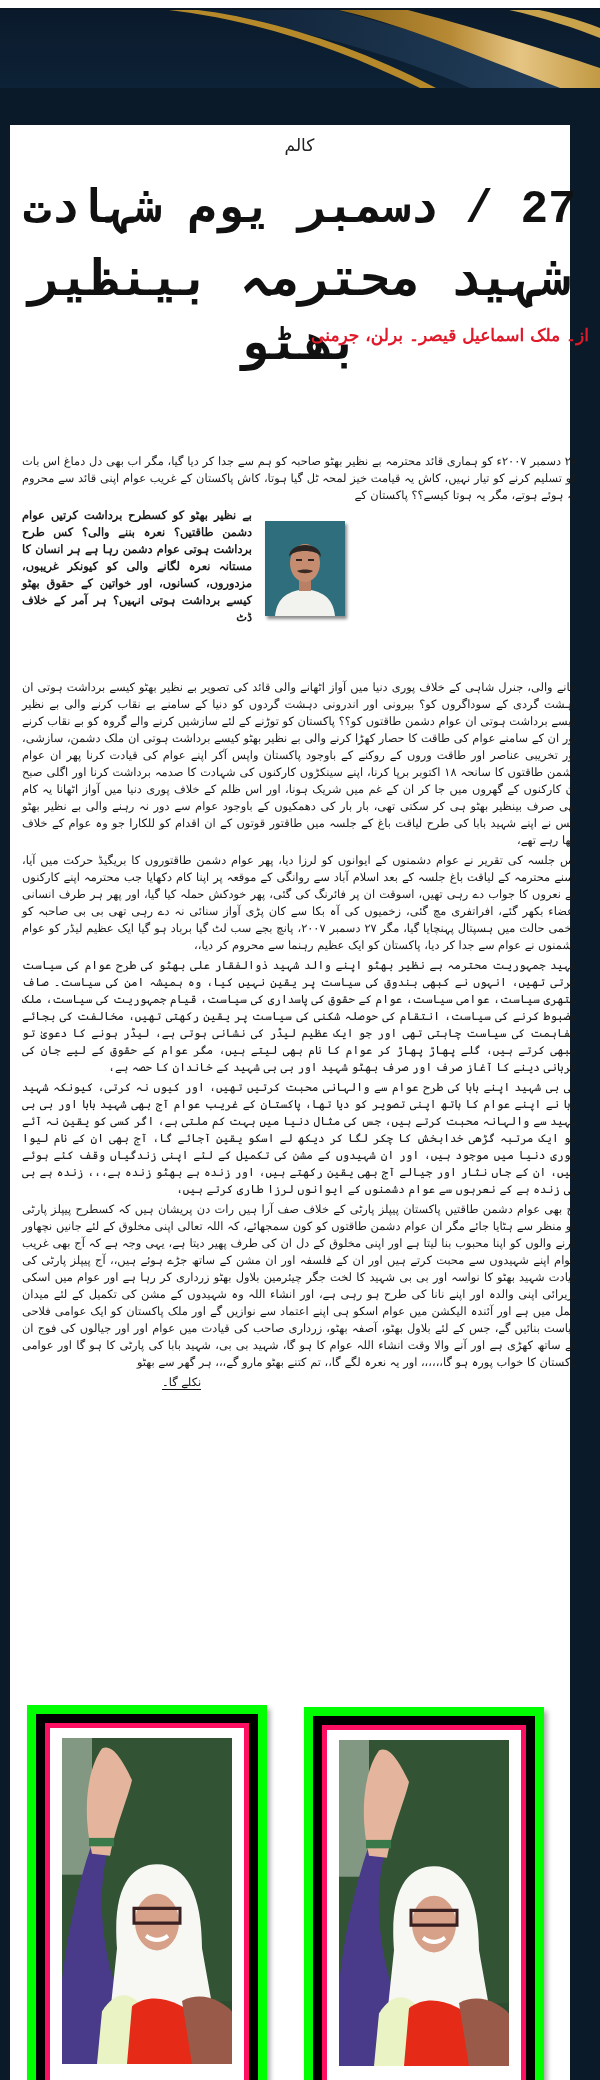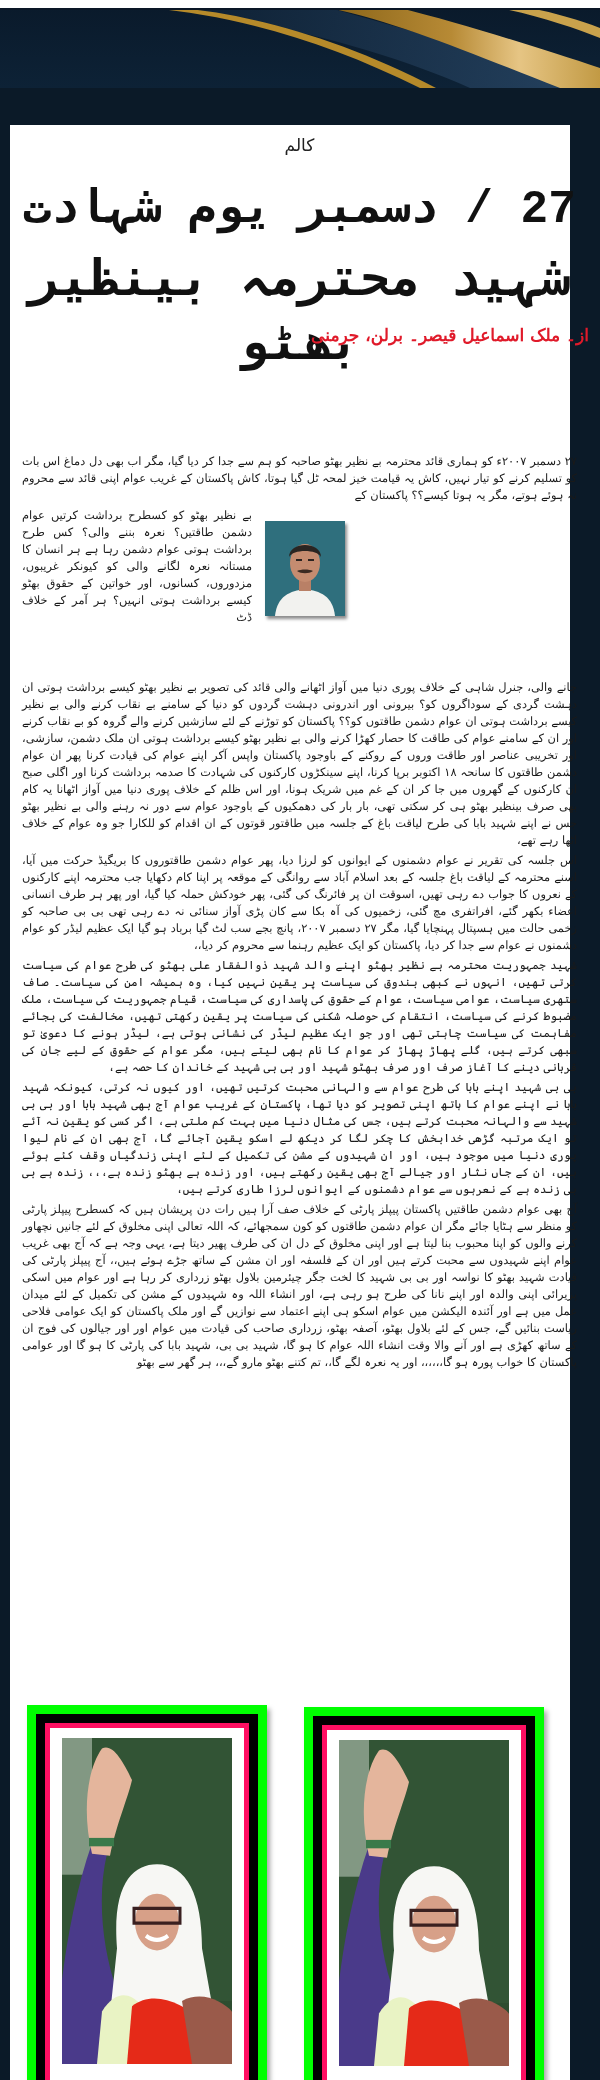--- a/index.html
+++ b/index.html
@@ -47,21 +47,21 @@
     position:absolute; left:12px; width:555px; top:328px;
     direction:rtl; text-align:justify;
     font-family:"DejaVu Serif", serif; font-size:11.4px; line-height:17px; color:#1a1a1a;
   }
   .body p { margin:0 0 3px 0; text-align-last:right; }
   .wrap-block { position:relative; height:172px; }
   .col-right, .col-left {
     position:absolute; top:0; width:230px; text-align:justify; text-align-last:justify;
   }
   .col-right { right:0; }
-  .col-left { left:0; }
+  .col-left { left:0;font-weight:bold; }
   .portrait {
     position:absolute; left:243px; top:14px; width:80px; height:95px;
     background:#2f6d7a; box-shadow:2px 3px 3px rgba(0,0,0,0.45);
     overflow:hidden;
   }
   .photos {
     position:absolute; top:1580px; left:0; width:579px; height:400px;
   }
   .frame {
     position:absolute; width:240px; height:402px;
@@ -123,20 +123,21 @@
           <rect x="43" y="38" width="6" height="2" fill="#2c2320"></rect>
         </svg>
       </div>
       <div class="col-left">بے نظیر بھٹو کو کسطرح برداشت کرتیں عوام دشمن طاقتیں؟ نعرہ بننے والی؟ کس طرح برداشت ہوتی عوام دشمن رہا ہے ہر انسان کا مستانہ نعرہ لگانے والی کو کیونکر غریبوں، مزدوروں، کسانوں، اور خواتین کے حقوق بھٹو کیسے برداشت ہوتی انہیں؟ ہر آمر کے خلاف ڈٹ</div>
     </div>
     <p>جانے والی، جنرل شاہی کے خلاف پوری دنیا میں آواز اٹھانے والی قائد کی تصویر بے نظیر بھٹو کیسے برداشت ہوتی ان دہشت گردی کے سوداگروں کو؟ بیرونی اور اندرونی دہشت گردوں کو دنیا کے سامنے بے نقاب کرنے والی بے نظیر کیسے برداشت ہوتی ان عوام دشمن طاقتوں کو؟؟ پاکستان کو توڑنے کے لئے سازشیں کرنے والے گروہ کو بے نقاب کرنے اور ان کے سامنے عوام کی طاقت کا حصار کھڑا کرنے والی بے نظیر بھٹو کیسے برداشت ہوتی ان ملک دشمن، سازشی، اور تخریبی عناصر اور طاقت وروں کے روکنے کے باوجود پاکستان واپس آکر اپنے عوام کی قیادت کرنا پھر ان عوام دشمن طاقتوں کا سانحہ ۱۸ اکتوبر برپا کرنا، اپنے سینکڑوں کارکنوں کی شہادت کا صدمہ برداشت کرنا اور اگلی صبح ان کارکنوں کے گھروں میں جا کر ان کے غم میں شریک ہونا، اور اس ظلم کے خلاف پوری دنیا میں آواز اٹھانا یہ کام بھی صرف بینظیر بھٹو ہی کر سکتی تھی، بار بار کی دھمکیوں کے باوجود عوام سے دور نہ رہنے والی بے نظیر بھٹو جس نے اپنے شہید بابا کی طرح لیاقت باغ کے جلسہ میں طاقتور قوتوں کے ان اقدام کو للکارا جو وہ عوام کے خلاف اٹھا رہے تھے،</p>
     <p>اس جلسہ کی تقریر نے عوام دشمنوں کے ایوانوں کو لرزا دیا، پھر عوام دشمن طاقتوروں کا بریگیڈ حرکت میں آیا، اسنے محترمہ کے لیاقت باغ جلسہ کے بعد اسلام آباد سے روانگی کے موقعہ پر اپنا کام دکھایا جب محترمہ اپنے کارکنوں کے نعروں کا جواب دے رہی تھیں، اسوقت ان پر فائرنگ کی گئی، پھر خودکش حملہ کیا گیا، اور پھر ہر طرف انسانی اعضاء بکھر گئے، افراتفری مچ گئی، زخمیوں کی آہ بکا سے کان پڑی آواز سنائی نہ دے رہی تھی بی بی صاحبہ کو زخمی حالت میں ہسپتال پہنچایا گیا، مگر ۲۷ دسمبر ۲۰۰۷، پانچ بجے سب لٹ گیا برباد ہو گیا ایک عظیم لیڈر کو عوام دشمنوں نے عوام سے جدا کر دیا، پاکستان کو ایک عظیم رہنما سے محروم کر دیا،،</p>
     <p>شہید جمہوریت محترمہ بے نظیر بھٹو اپنے والد شہید ذوالفقار علی بھٹو کی طرح عوام کی سیاست کرتی تھیں، انہوں نے کبھی بندوق کی سیاست پر یقین نہیں کیا، وہ ہمیشہ امن کی سیاست۔ صاف ستھری سیاست، عوامی سیاست، عوام کے حقوق کی پاسداری کی سیاست، قیام جمہوریت کی سیاست، ملک مضبوط کرنے کی سیاست، انتقام کی حوصلہ شکنی کی سیاست پر یقین رکھتی تھیں، مخالفت کی بجائے مفاہمت کی سیاست چاہتی تھی اور جو ایک عظیم لیڈر کی نشانی ہوتی ہے، لیڈر ہونے کا دعویٰ تو سبھی کرتے ہیں، گلے پھاڑ پھاڑ کر عوام کا نام بھی لیتے ہیں، مگر عوام کے حقوق کے لیے جان کی قربانی دینے کا آغاز صرف اور صرف بھٹو شہید اور بی بی شہید کے خاندان کا حصہ ہے،</p>
     <p>بی بی شہید اپنے بابا کی طرح عوام سے والہانی محبت کرتیں تھیں، اور کیوں نہ کرتی، کیونکہ شہید بابا نے اپنے عوام کا ہاتھ اپنی تصویر کو دیا تھا، پاکستان کے غریب عوام آج بھی شہید بابا اور بی بی شہید سے والہانہ محبت کرتے ہیں، جس کی مثال دنیا میں بہت کم ملتی ہے، اگر کسی کو یقین نہ آئے تو ایک مرتبہ گڑھی خدابخش کا چکر لگا کر دیکھ لے اسکو یقین آجائے گا، آج بھی ان کے نام لیوا پوری دنیا میں موجود ہیں، اور ان شہیدوں کے مشن کی تکمیل کے لئے اپنی زندگیاں وقف کئے ہوئے ہیں، ان کے جاں نثار اور جیالے آج بھی یقین رکھتے ہیں، اور زندہ ہے بھٹو زندہ ہے،،، زندہ ہے بی بی زندہ ہے کے نعرہوں سے عوام دشمنوں کے ایوانوں لرزا طاری کرتے ہیں،</p>
     <p>آج بھی عوام دشمن طاقتیں پاکستان پیپلز پارٹی کے خلاف صف آرا ہیں رات دن پریشان ہیں کہ کسطرح پیپلز پارٹی کو منظر سے ہٹایا جائے مگر ان عوام دشمن طاقتوں کو کون سمجھائے، کہ اللہ تعالی اپنی مخلوق کے لئے جانیں نچھاور کرنے والوں کو اپنا محبوب بنا لیتا ہے اور اپنی مخلوق کے دل ان کی طرف پھیر دیتا ہے، یہی وجہ ہے کہ آج بھی غریب عوام اپنے شہیدوں سے محبت کرتے ہیں اور ان کے فلسفہ اور ان مشن کے ساتھ جڑے ہوئے ہیں،، آج پیپلز پارٹی کی قیادت شہید بھٹو کا نواسہ اور بی بی شہید کا لخت جگر چیئرمین بلاول بھٹو زرداری کر رہا ہے اور عوام میں اسکی پزیرائی اپنی والدہ اور اپنے نانا کی طرح ہو رہی ہے، اور انشاء اللہ وہ شہیدوں کے مشن کی تکمیل کے لئے میدان عمل میں ہے اور آئندہ الیکشن میں عوام اسکو ہی اپنے اعتماد سے نوازیں گے اور ملک پاکستان کو ایک عوامی فلاحی ریاست بنائیں گے، جس کے لئے بلاول بھٹو، آصفہ بھٹو، زرداری صاحب کی قیادت میں عوام اور اور جیالوں کی فوج ان کے ساتھ کھڑی ہے اور آنے والا وقت انشاء اللہ عوام کا ہو گا، شہید بی بی، شہید بابا کی پارٹی کا ہو گا اور عوامی پاکستان کا خواب پورہ ہو گا،،،،،، اور یہ نعرہ لگے گا،، تم کتنے بھٹو مارو گے،،، ہر گھر سے بھٹو</p>
+    <p class="closing" style="text-align: left; text-align-last: left; padding-left: 140px;"><span style="border-bottom: 1px solid rgb(17, 17, 17);">نکلے گا۔</span></p>
   </div>
 
   <div class="photos">
     <div class="frame" style="left:17px; top:0;">
       <div class="black">
         <div class="pink">
           <div class="white">
             <div class="photo">
               <svg width="100%" height="100%" viewBox="0 0 170 310" preserveAspectRatio="none">
                 <rect width="170" height="310" fill="#2e4d30"></rect>

